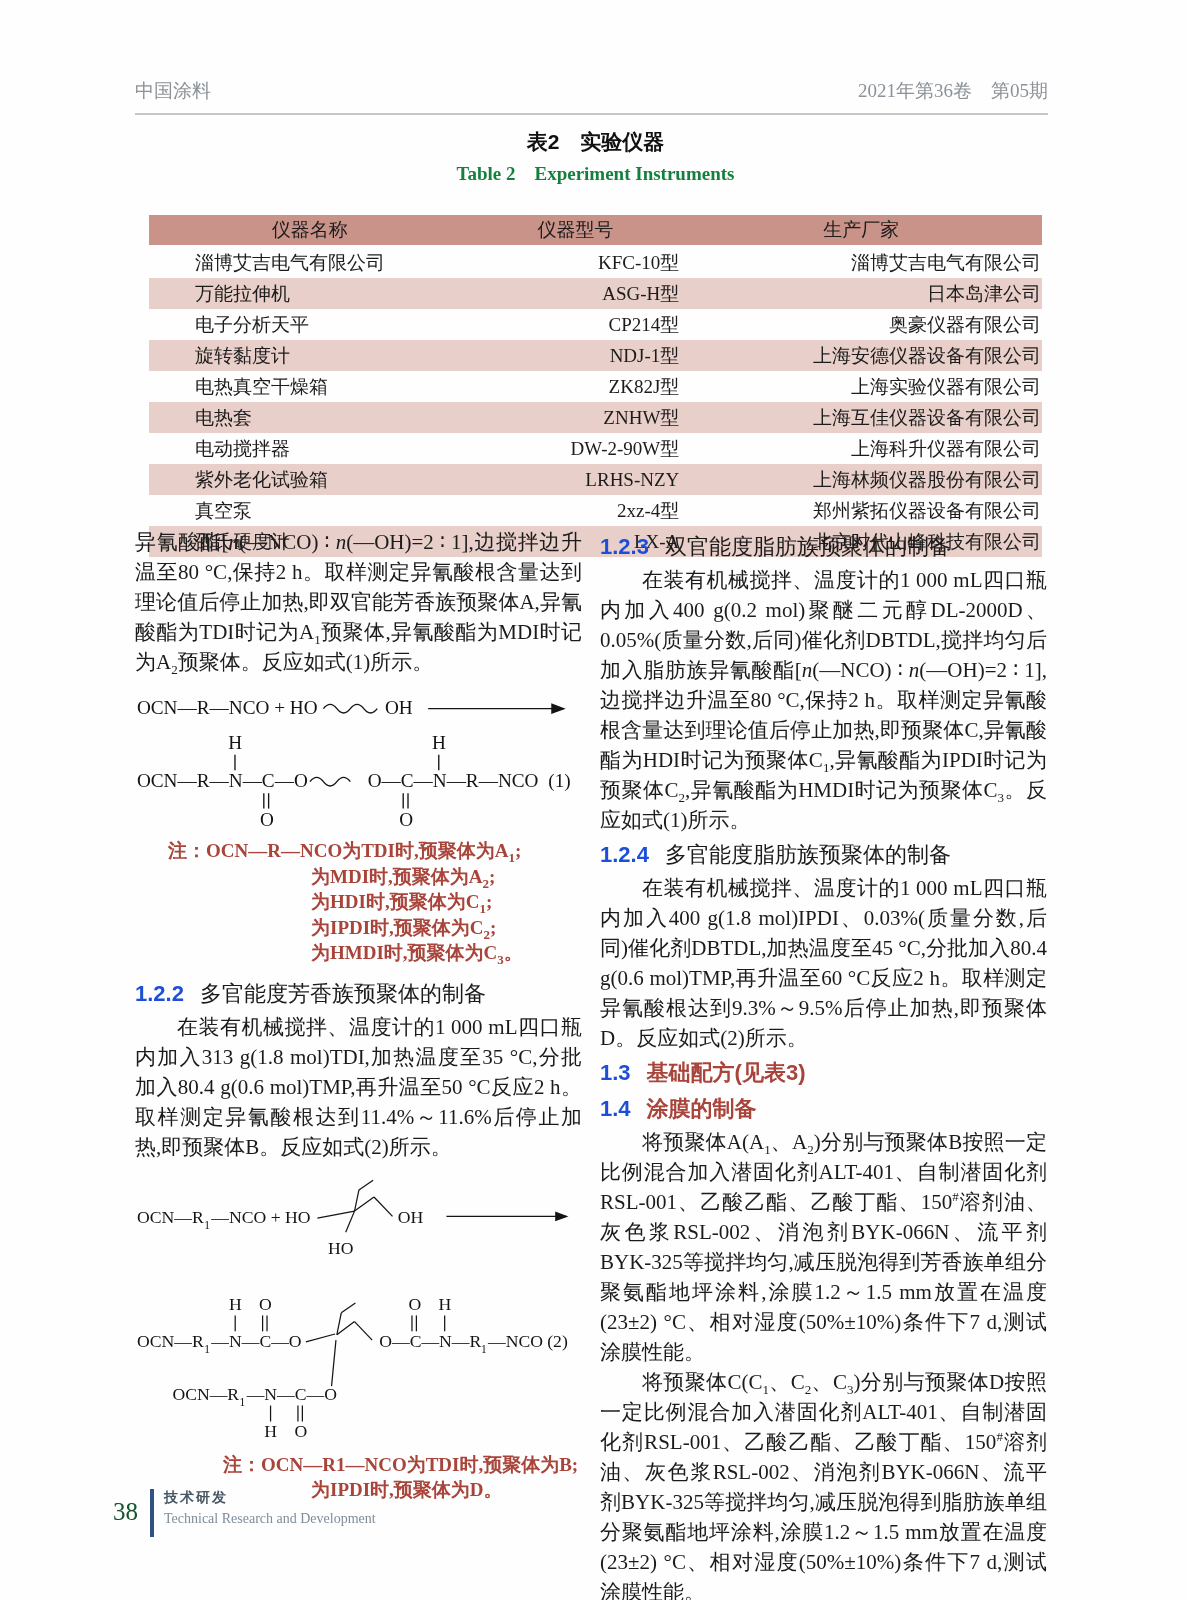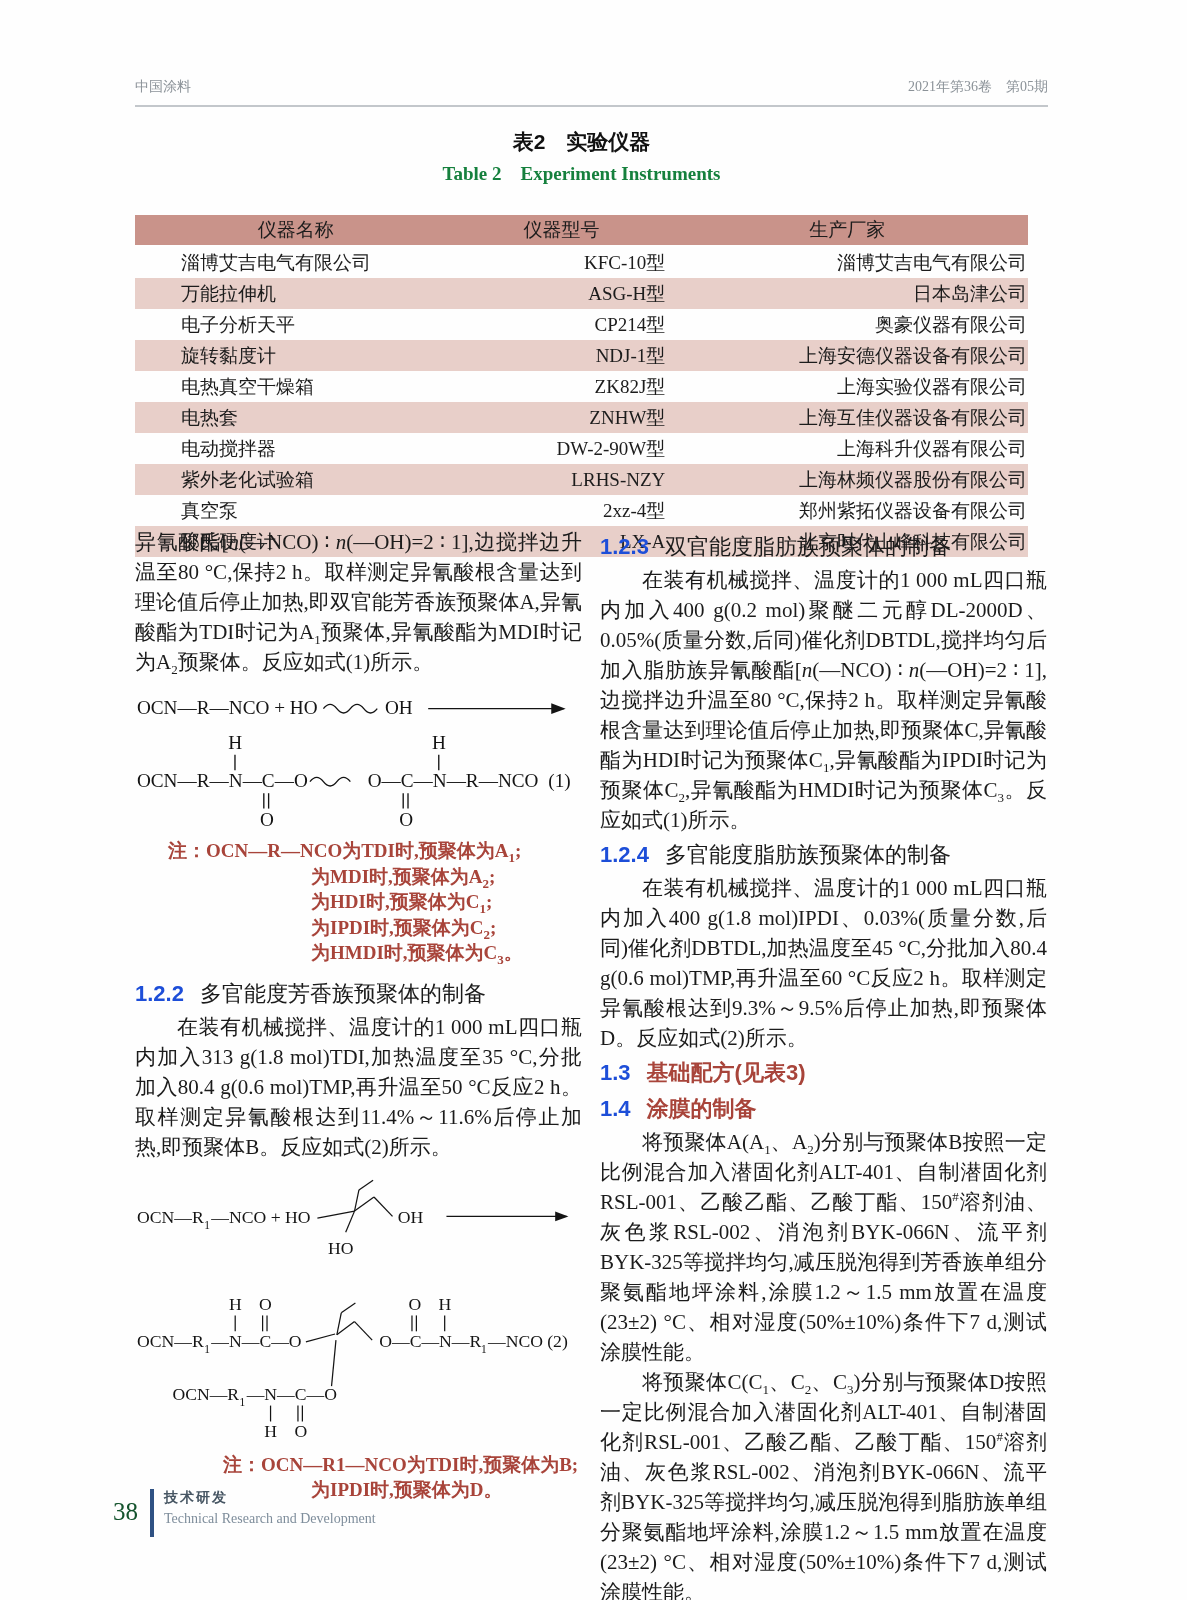--- a/index.html
+++ b/index.html
@@ -1,25 +1,25 @@
 <!DOCTYPE html>
 <html><head>
 <meta charset="utf-8">
 <style>
   html,body{margin:0;padding:0;background:#ffffff;}
   .page{position:relative;width:1187px;height:1600px;background:#fefefe;overflow:hidden;
         font-family:"Liberation Serif","DejaVu Serif",serif;color:#1b1b1b;}
 
   
   .header-bar{position:absolute;left:135px;top:78px;width:913px;display:flex;
-              justify-content:space-between;align-items:flex-start;font-size:14px;color:#8b9298;
+              justify-content:space-between;align-items:flex-start;font-size:19px;color:#8b9298;
               padding-bottom:9px;border-bottom:2px solid #c3c7cb;}
 
   
-  .table-block{position:absolute;left:135px;top:128px;width:893px;}
+  .table-block{position:absolute;left:149px;top:128px;width:893px;}
   .tbl-title-zh{text-align:center;font-size:21px;font-weight:bold;color:#111;
                 font-family:"Liberation Sans","DejaVu Sans",sans-serif;}
   .tbl-title-en{text-align:center;font-size:19px;font-weight:bold;color:#15803d;margin-top:5px;}
   table.instruments{width:100%;border-collapse:collapse;margin-top:28px;font-size:19px;color:#1c1c1c;}
   table.instruments th{background:#c9938a;font-weight:normal;height:28px;border-bottom:2px solid #fff;
                        text-align:center;}
   table.instruments td{height:29px;text-align:right;}
   table.instruments tbody tr:nth-child(even) td{background:#e8cfc9;}
   table.instruments td.c1{text-align:left;padding-left:46px;}
   .w1{width:36%;}.w2{width:23.5%;}.w3{width:40.5%;font-family:Liberation Serif, serif;}

